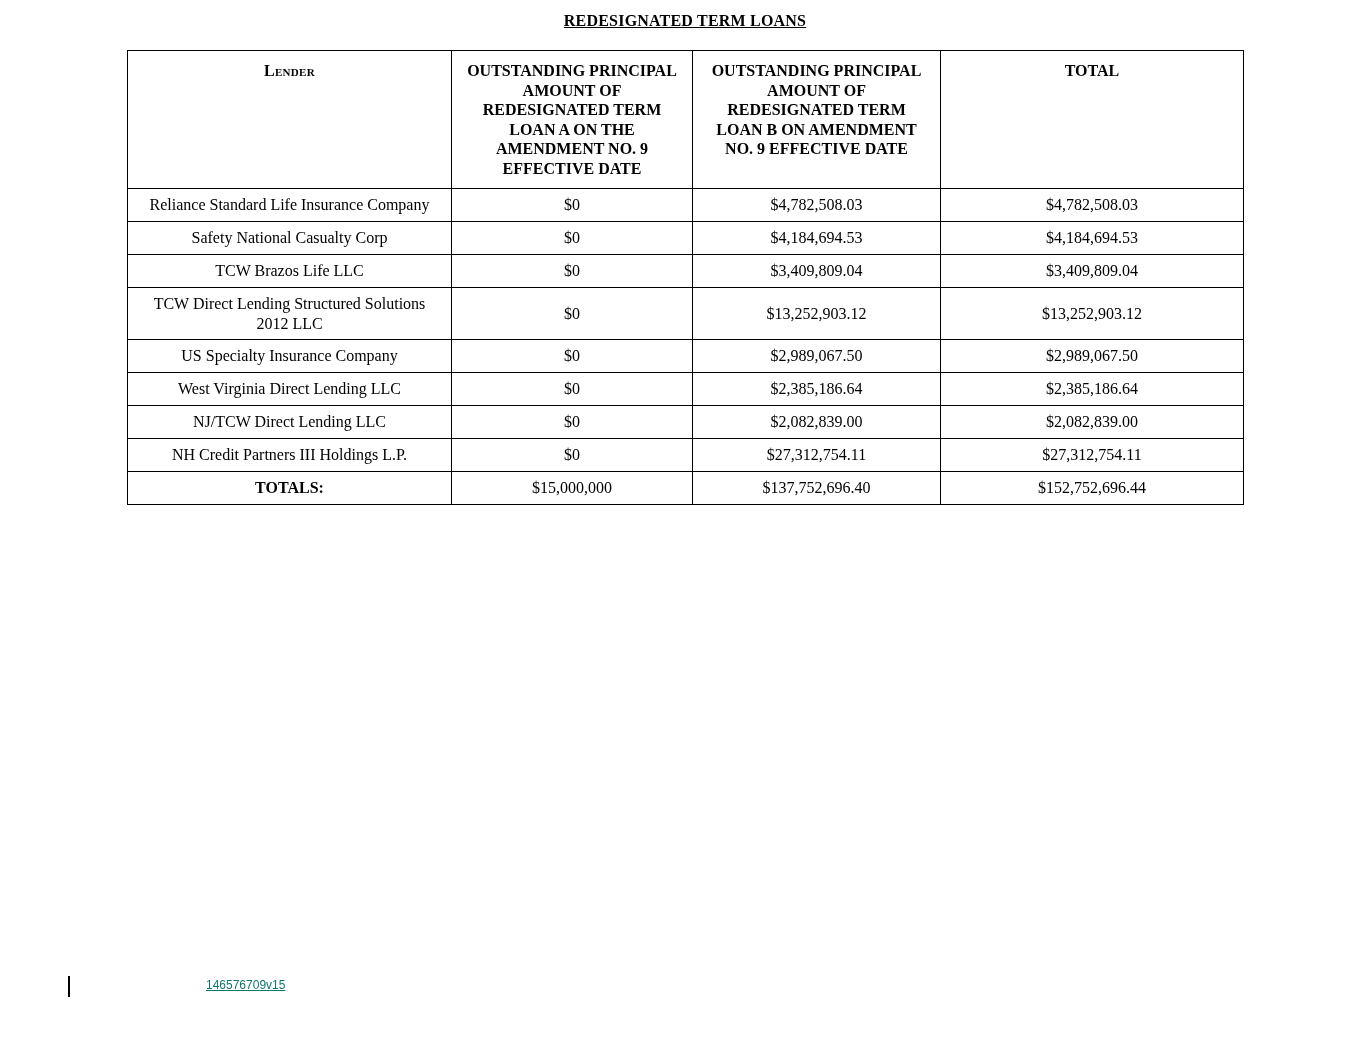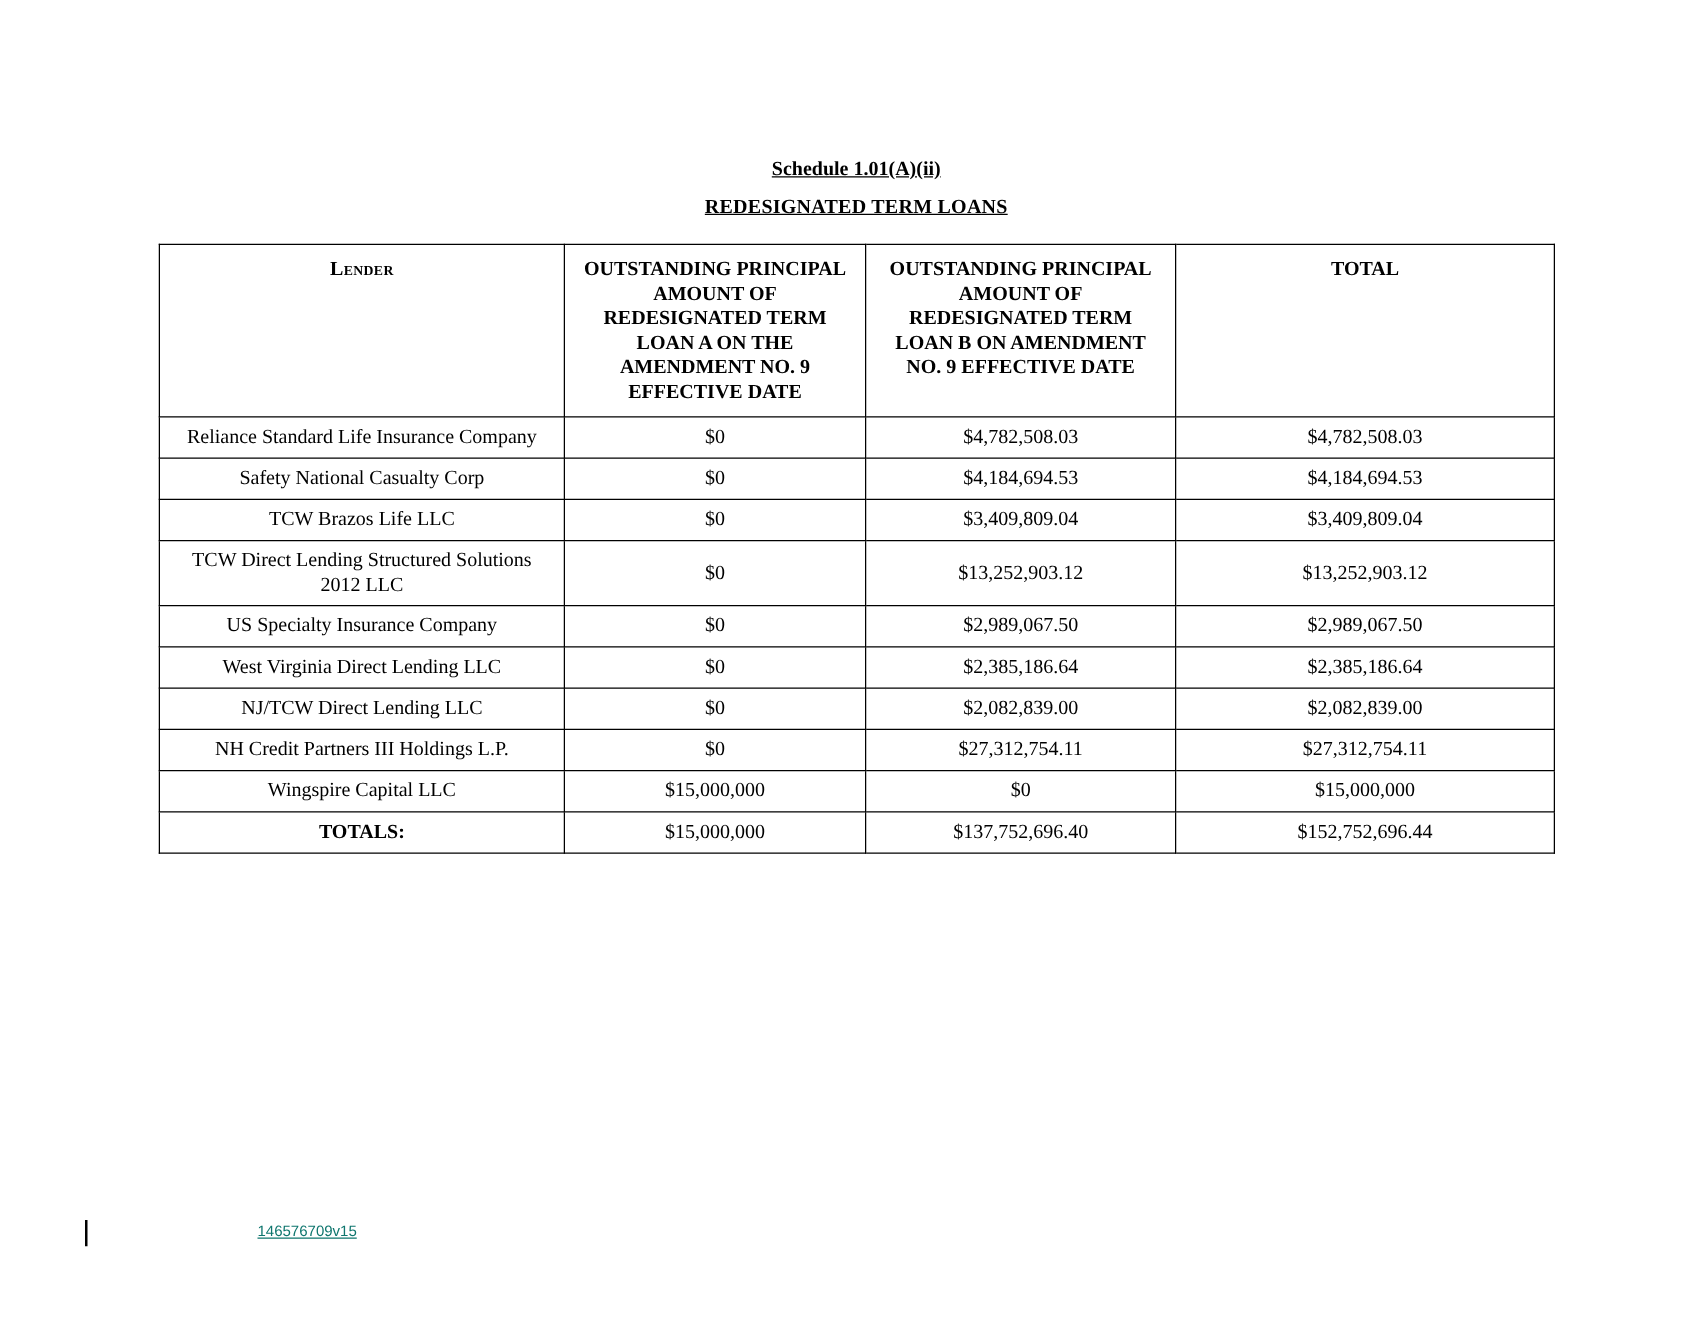--- a/index.html
+++ b/index.html
@@ -87,21 +87,20 @@
     width: 2px;
     height: 21px;
     background: #000000;
   }
 </style>
 </head>
 <body>
 
 <div class="doc">
 
-  <div class="title">Schedule 1.01(A)(ii)</div>
 
   <div class="subtitle">REDESIGNATED TERM LOANS</div>
 
   <table class="loans">
     <colgroup>
       <col style="width:324px">
       <col style="width:241px">
       <col style="width:248px">
       <col style="width:303px">
     </colgroup>
@@ -156,26 +155,20 @@
           <td>$0</td>
           <td>$2,082,839.00</td>
           <td>$2,082,839.00</td>
         </tr>
         <tr>
           <td>NH Credit Partners III Holdings L.P.</td>
           <td>$0</td>
           <td>$27,312,754.11</td>
           <td>$27,312,754.11</td>
         </tr>
-        <tr>
-          <td>Wingspire Capital LLC</td>
-          <td>$15,000,000</td>
-          <td>$0</td>
-          <td>$15,000,000</td>
-        </tr>
       </tbody>
     <tfoot>
       <tr>
         <td class="totals-label">TOTALS:</td>
         <td>$15,000,000</td>
         <td>$137,752,696.40</td>
         <td>$152,752,696.44</td>
       </tr>
     </tfoot>
   </table>

